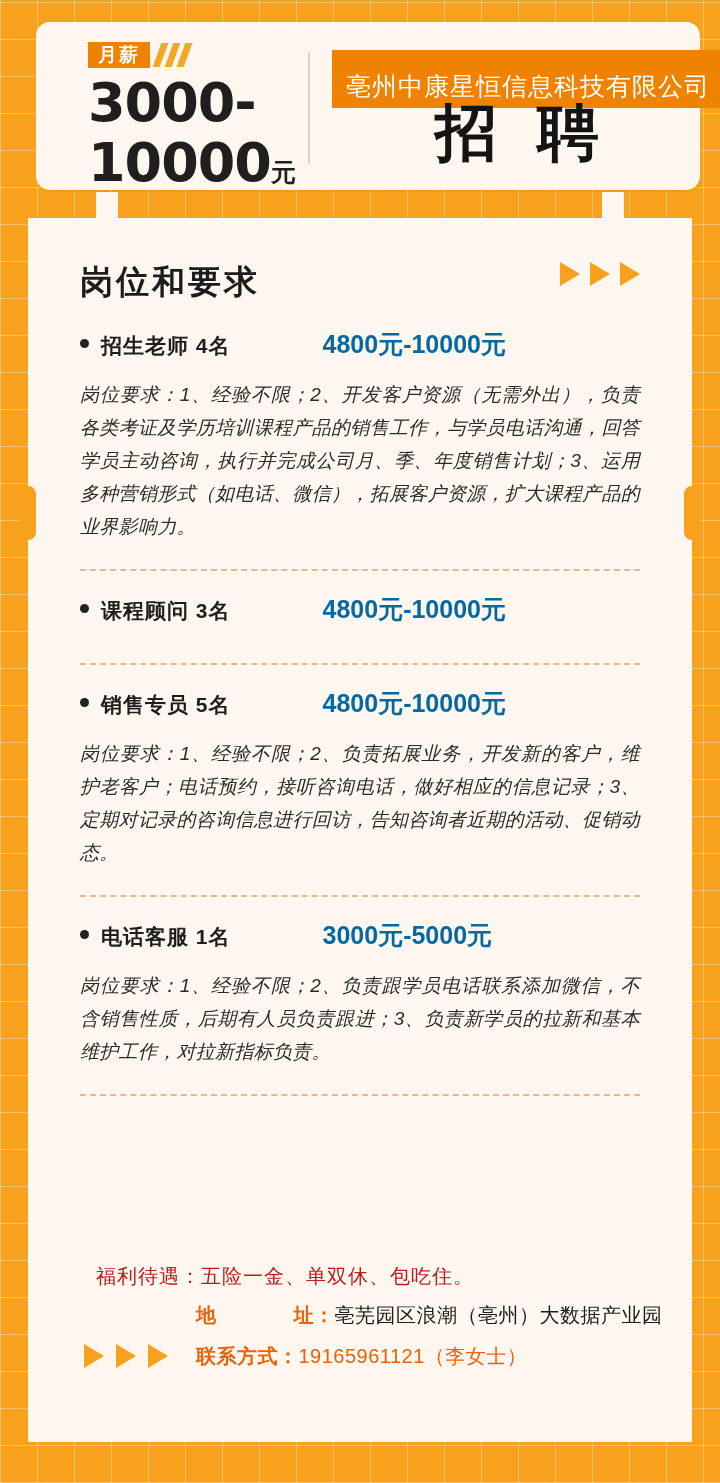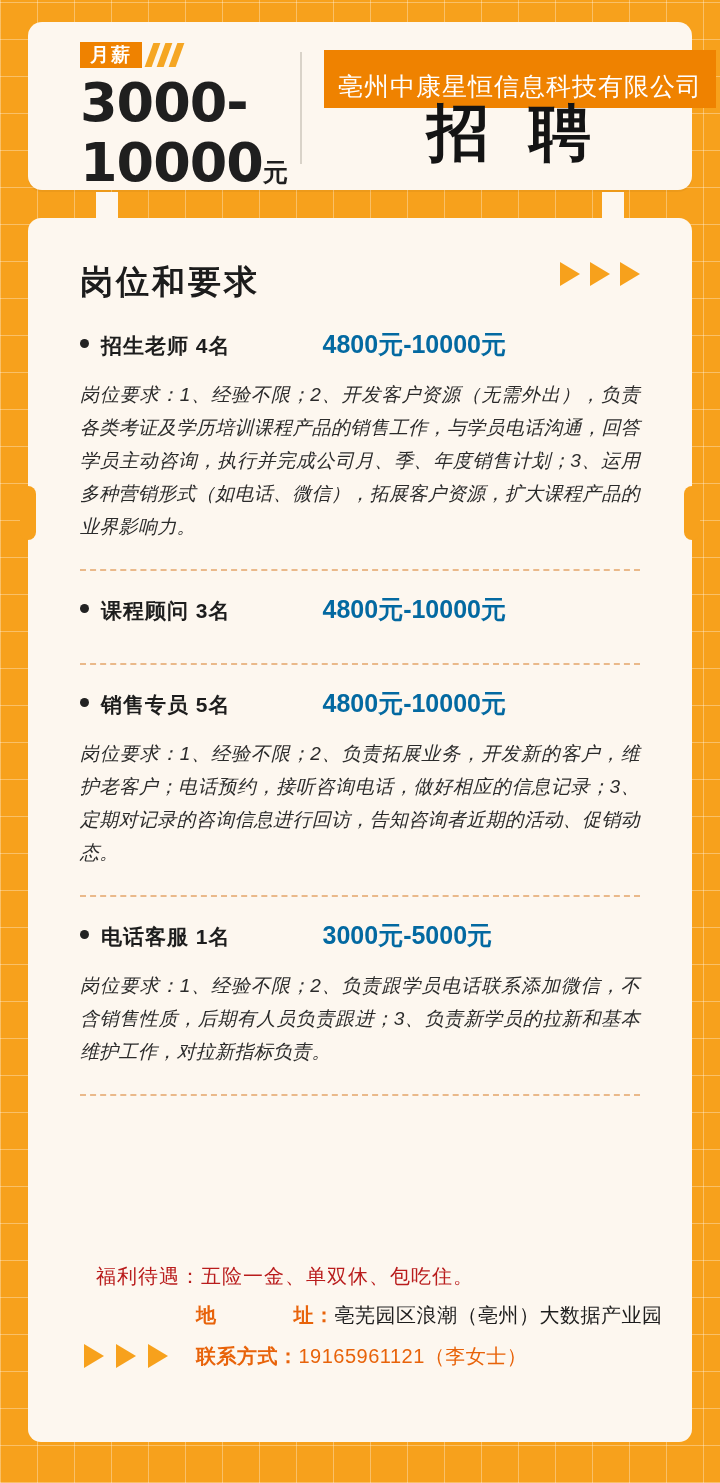--- a/index.html
+++ b/index.html
@@ -21,21 +21,21 @@
     inset: 0;
     background-color: #f7a11c;
     background-image:
       repeating-linear-gradient(90deg, rgba(255,255,255,0.33) 0 1px, transparent 1px 37px),
       repeating-linear-gradient(0deg,  rgba(255,255,255,0.33) 0 1px, transparent 1px 37px);
   }
 
   
   .header-card {
     position: absolute;
-    left: 28px;
+    left: 36px;
     top: 22px;
     width: 664px;
     height: 168px;
     background: #fdf7ef;
     border-radius: 14px;
     box-shadow: 0 2px 0 rgba(0,0,0,0.04);
   }
   .salary-block {
     position: absolute;
     left: 52px;
@@ -131,21 +131,21 @@
   .notch.right { left: 602px; }
 
   
   .body-card {
     position: absolute;
     left: 28px;
     top: 218px;
     width: 664px;
     height: 1224px;
     background: #fdf7ef;
-    border-radius: 13px;
+    border-radius: 0;
   }
   .body-notch {
     position: absolute;
     width: 16px;
     height: 54px;
     background: #f7a11c;
     border-radius: 8px;
   }
   .body-notch.l { left: -8px; top: 268px; }
   .body-notch.r { right: -8px; top: 268px; }

